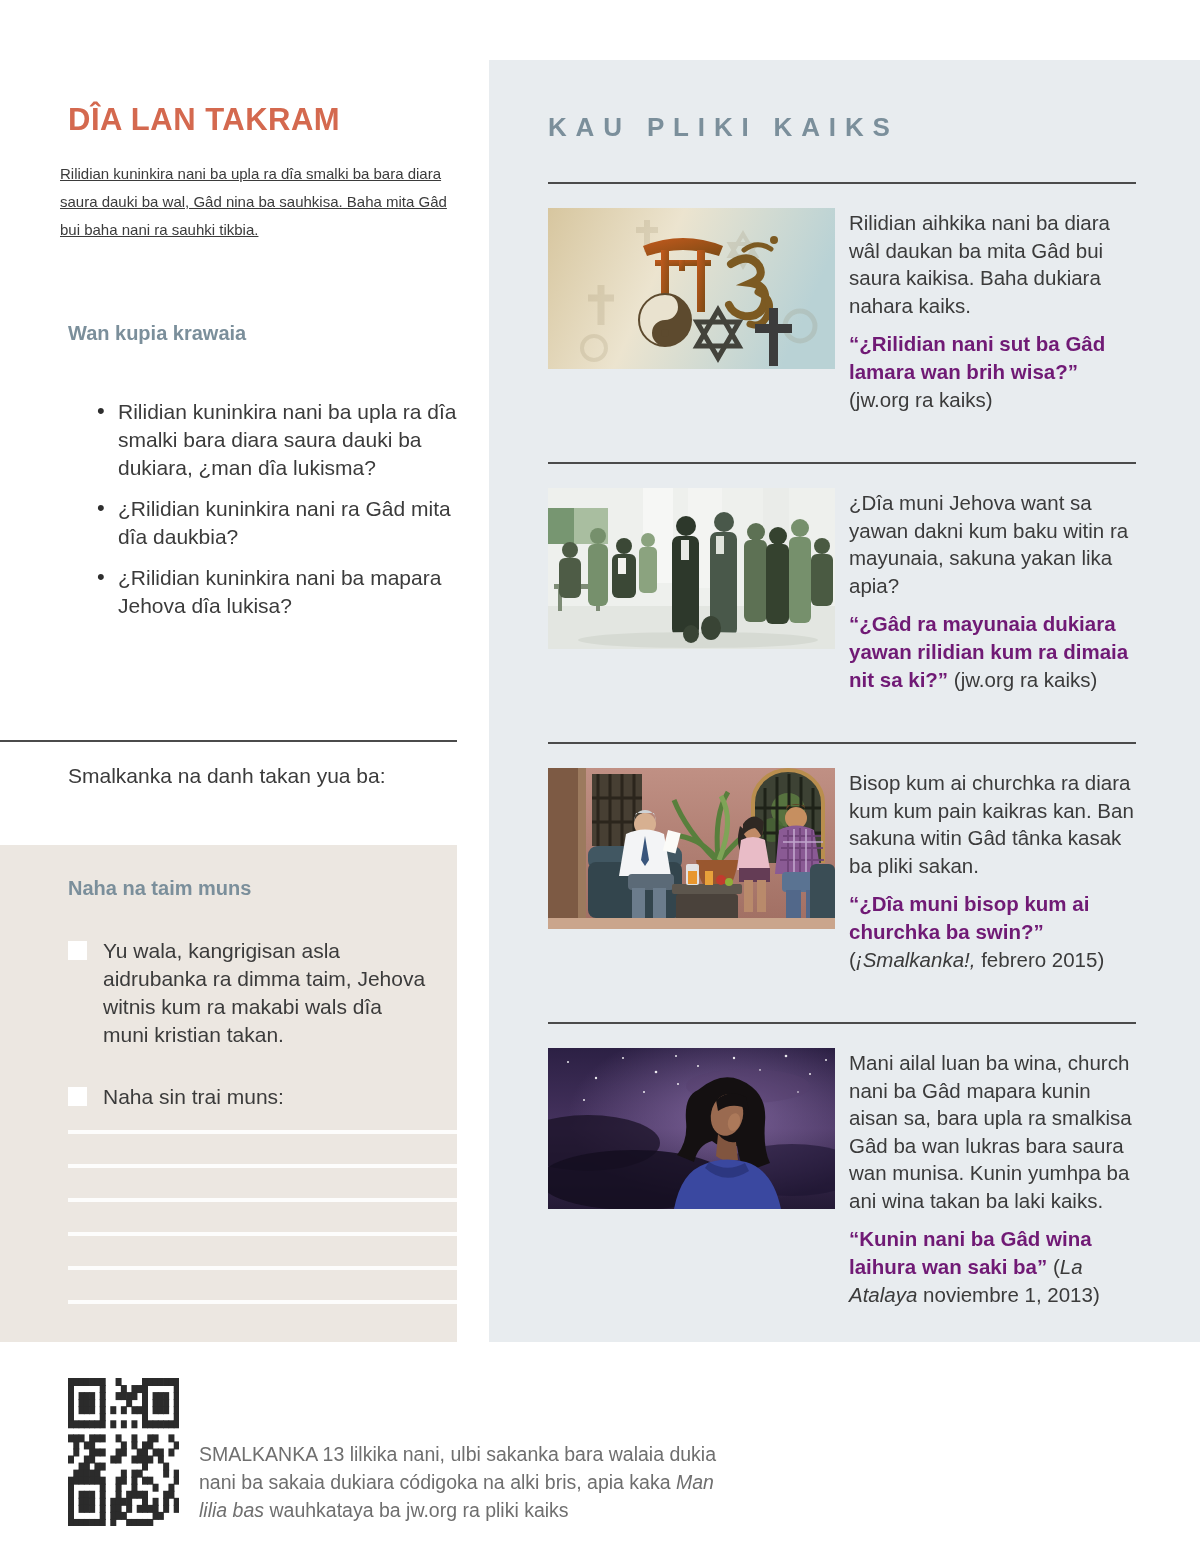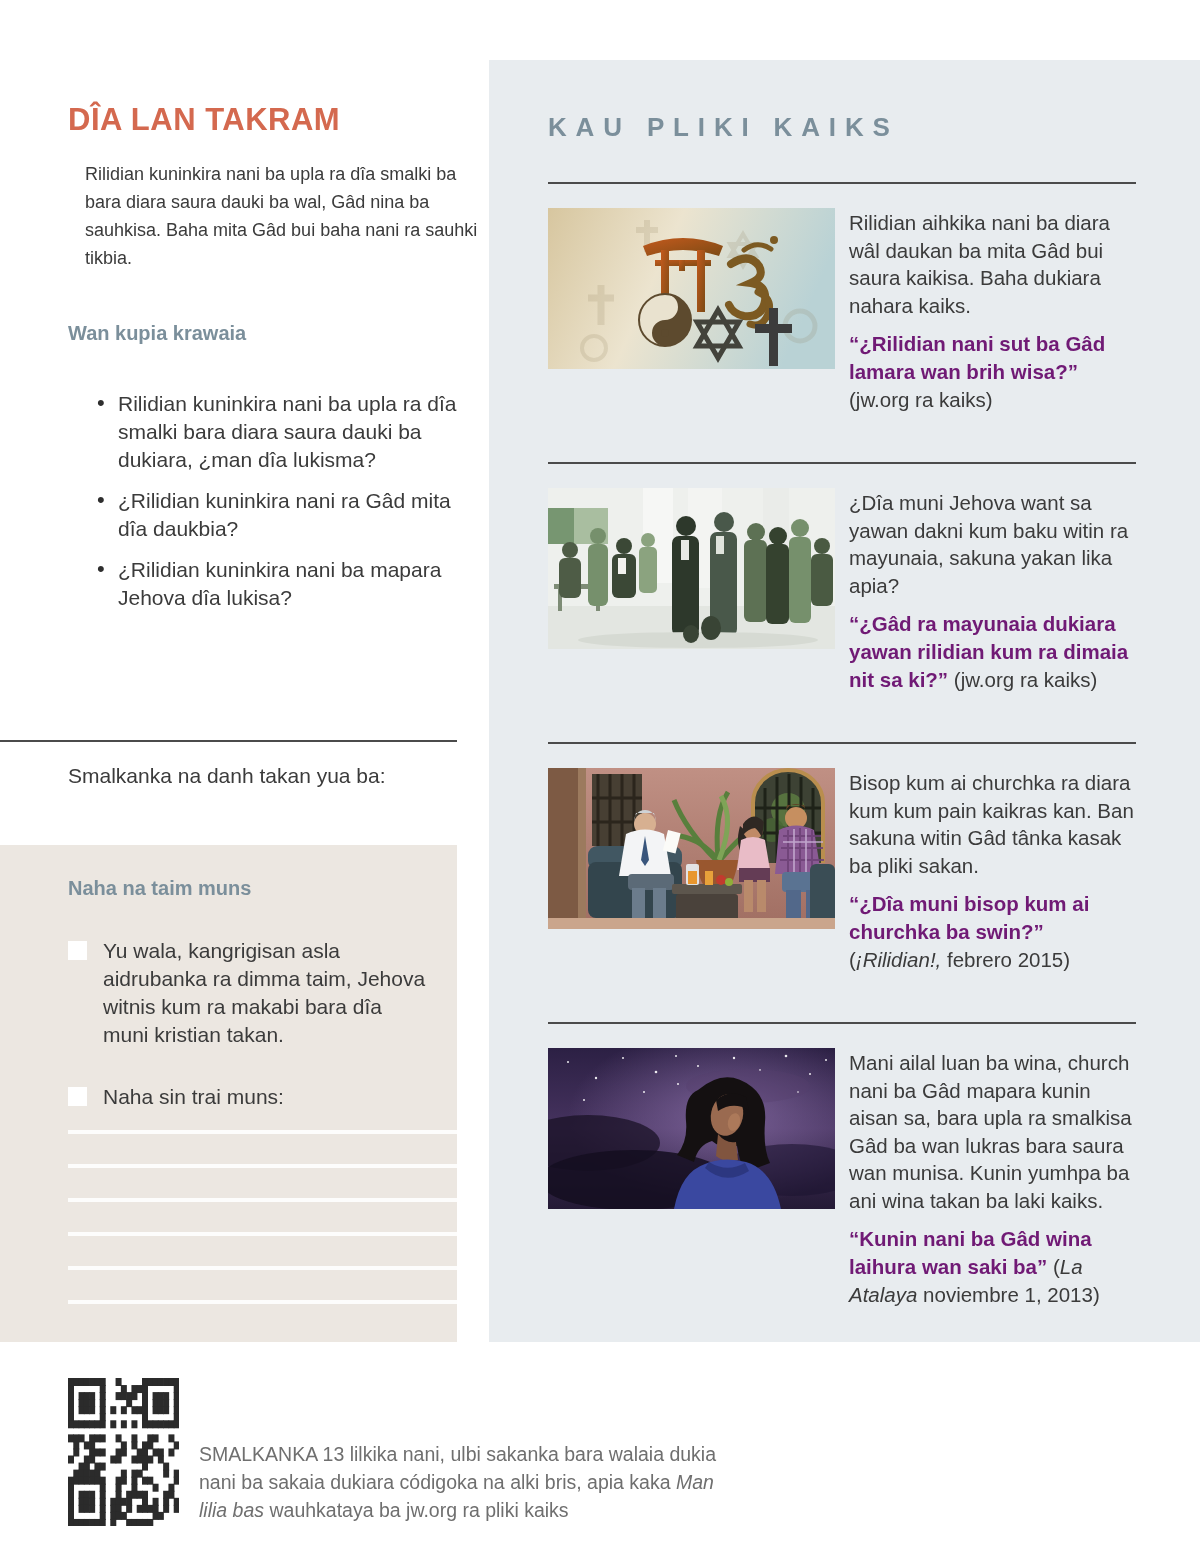--- a/index.html
+++ b/index.html
@@ -6,25 +6,25 @@
   html,body { background:#ffffff; }
   .page {
     position:relative; width:1200px; height:1543px; background:#fff;
     font-family:"Liberation Sans", sans-serif; color:var(--text,#3b3b3b); overflow:hidden;padding-left:20px;
   }
   
   .h1 {
     position:absolute; left:68px; top:102px; font-size:31px; font-weight:700;
     letter-spacing:.5px; color:var(--accent_orange,#d4694f);
   }
-  .intro { position:absolute; left:85px; top:160px; width:395px; font-size:18px; line-height:28px; }
+  .intro { position:absolute; left:60px; top:160px; width:395px; font-size:15px; line-height:28px;text-decoration:underline; }
   .h2 { font-size:20px; font-weight:600; color:var(--accent_slate,#7b8f9b); }
   .h2.discuss { position:absolute; left:68px; top:322px; }
   .qlist { position:absolute; left:68px; top:390px; width:392px; list-style:none; }
-  .qlist li { position:relative; margin-left:29px; padding-left:21px; font-size:21px; line-height:28px; margin-bottom:13px; }
+  .qlist li { position:relative; margin-left:29px; padding-left:21px; font-size:21px; line-height:28px; margin-bottom:13px;margin-top:8px; }
   .qlist li::before { content:"\2022"; position:absolute; left:0; top:-1px; font-size:22px; color:#2e2e2e; }
   .left-rule { position:absolute; left:0; top:740px; width:457px; border:none; border-top:2px solid var(--rule,#4b4b4b); }
   .completed { position:absolute; left:68px; top:762px; font-size:21px; line-height:28px; }
   .goalbox { position:absolute; left:0; top:845px; width:457px; height:497px; background:var(--box_bg,#ece7e1); }
   .goalbox .h2 { position:absolute; left:68px; top:32px; }
   .goal { position:absolute; left:68px; display:flex; width:365px; }
   .goal.g0 { top:92px; }
   .goal.g1 { top:238px; }
   .chk { flex:none; width:19px; height:19px; margin:4px 16px 0 0; background:#fff; }
   .goal p { font-size:21px; line-height:28px; width:330px; }
@@ -64,21 +64,21 @@
     <li>¿Rilidian kuninkira nani ra Gâd mita dîa daukbia?</li>
     <li>¿Rilidian kuninkira nani ba mapara Jehova dîa lukisa?</li>
   </ul>
   <hr class="left-rule">
   <p class="completed">Smalkanka na danh takan yua ba:</p>
 
   <div class="goalbox">
     <h2 class="h2">Naha na taim muns</h2>
     <div class="goal g0">
       <span class="chk"></span>
-      <p>Yu wala, kangrigisan asla aidrubanka ra dimma taim, Jehova witnis kum ra makabi bara dîa muni kristian takan.</p>
+      <p>Yu wala, kangrigisan asla aidrubanka ra dimma taim, Jehova witnis kum ra makabi wals dîa muni kristian takan.</p>
     </div>
     <div class="goal g1">
       <span class="chk"></span>
       <p>Naha sin trai muns:</p>
     </div>
     <div class="wline" style="top:285px"></div>
     <div class="wline" style="top:319px"></div>
     <div class="wline" style="top:353px"></div>
     <div class="wline" style="top:387px"></div>
     <div class="wline" style="top:421px"></div>
@@ -297,21 +297,21 @@
               <rect x="234" y="104" width="44" height="20" rx="4" fill="#5a7392"></rect>
               <rect x="238" y="122" width="15" height="36" fill="#52688a"></rect>
                 <rect x="258" y="122" width="15" height="36" fill="#52688a"></rect>
             </g>
             <rect x="262" y="96" width="25" height="65" rx="6" fill="#3a4d55"></rect>
             <rect y="150" width="287" height="11" fill="#caa58c"></rect>
           </svg>
         </figure>
         <div class="ptext">
           <p class="pbody">Bisop kum ai churchka ra diara kum kum pain kaikras kan. Ban sakuna witin Gâd tânka kasak ba pliki sakan.</p>
-          <p class="pquote"><strong>“¿Dîa muni bisop kum ai churchka ba swin?”</strong><span> (</span><em>¡Rilidian!,</em><span> febrero 2015)</span></p>
+          <p class="pquote"><strong>“¿Dîa muni bisop kum ai churchka ba swin?”</strong><span> (</span><em>¡Smalkanka!,</em><span> febrero 2015)</span></p>
         </div>
       </div>
     </article>
 
     <article class="pitem i3">
       <div class="prule"></div>
       <div class="prow">
         <figure>
           <svg viewBox="0 0 287 161" xmlns="http://www.w3.org/2000/svg" aria-hidden="true">
             <defs>

